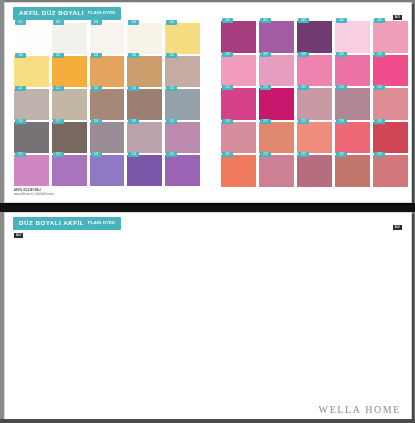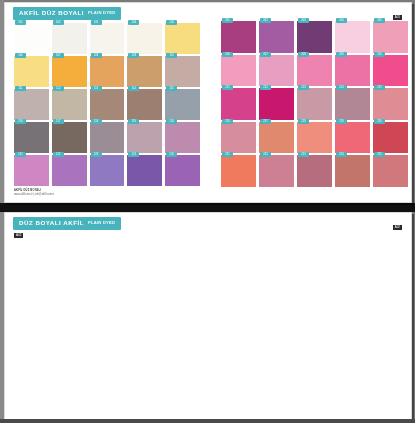--- a/index.html
+++ b/index.html
@@ -348,16 +348,17 @@
 
     <div class="badge">
       <span class="badge-title">DÜZ BOYALI AKFİL</span>
       <span class="badge-sub">PLAIN DYED</span>
     </div>
 
     <div class="corner-code" style="left:9px; top:20px;">A02</div>
 
     <div class="corner-code" style="right:9px; top:12px;">A02</div>
 
+    <div class="brand">WELLA HOME</div>
   </div>
 
   <div class="edge-bottom"></div>
 </div>
 
 </body></html>

